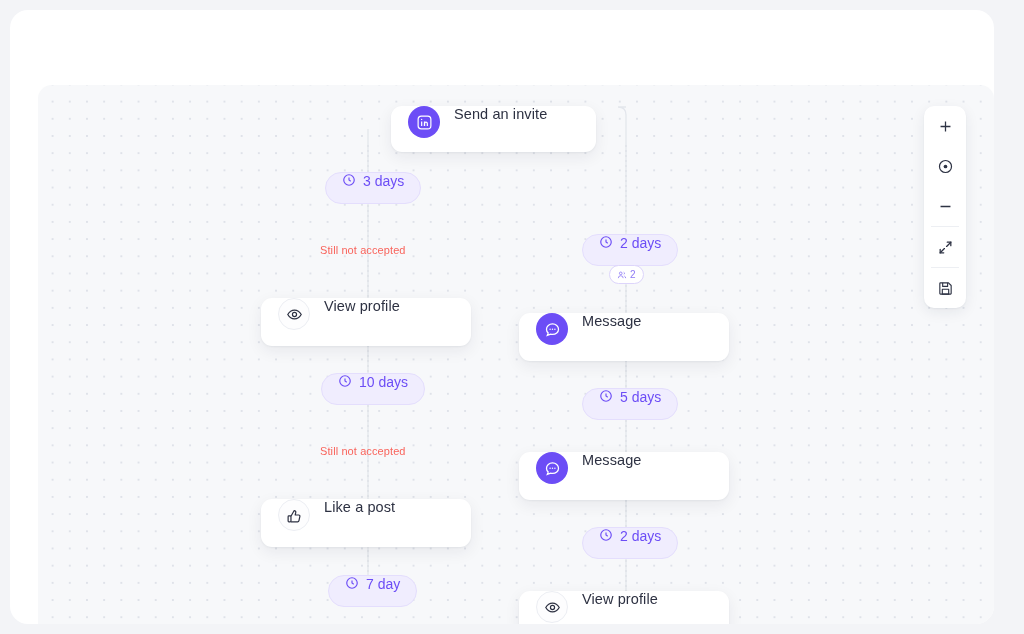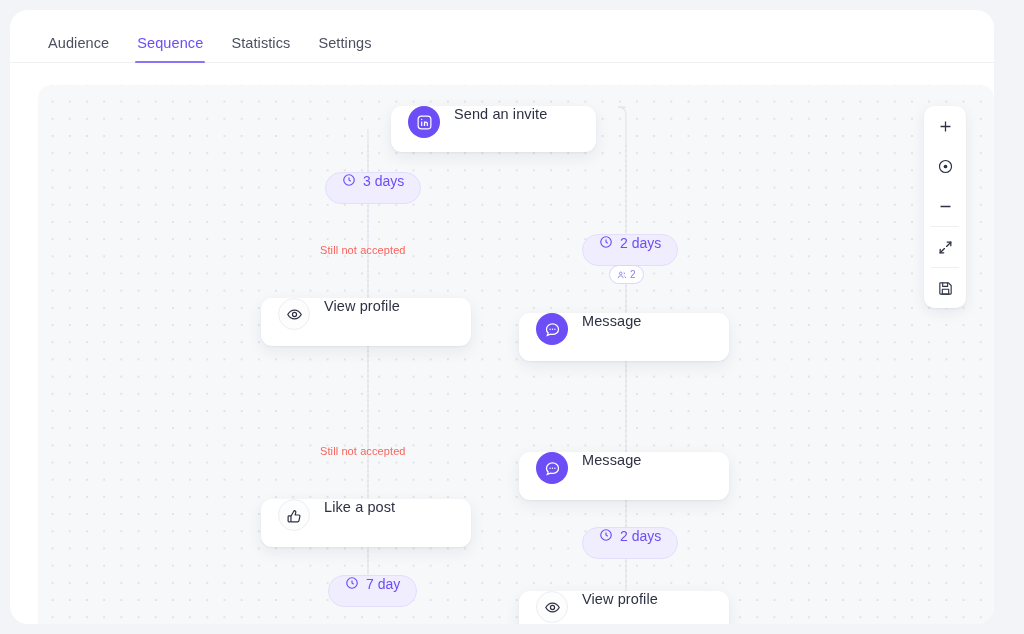--- a/index.html
+++ b/index.html
@@ -170,26 +170,20 @@
     cursor: pointer;
     color: #2e3344;
   }
   .tsep { width: 28px; height: 1px; background: #edeff3; }
 </style>
 </head>
 <body>
 
 <div class="app-card">
 
-  <div class="tabbar">
-    <div class="tab">Audience</div>
-    <div class="tab active">Sequence</div>
-    <div class="tab">Statistics</div>
-    <div class="tab">Settings</div>
-  </div>
 
   <div class="canvas">
     <div class="flow">
 
       <svg class="edges" viewBox="0 0 956 539" width="956" height="539" fill="none">
         <g stroke="#e3e6ec" stroke-width="1.3" fill="none">
 
           <path d="M360 44 L360 30 Q360 22 368 22 L440 22"></path>
           <path d="M588 22 L580 22 Q588 22 588 30 L588 44"></path>
 
@@ -229,20 +223,27 @@
       <div class="node" style="left:223px; top:213px; width:210px; height:48px;">
         <div class="ic plain">
           <svg width="17" height="17" viewBox="0 0 24 24" fill="none" stroke="#2d3142" stroke-width="1.7">
             <path d="M2.5 12S6 5.8 12 5.8 21.5 12 21.5 12 18 18.2 12 18.2 2.5 12 2.5 12z"></path>
             <circle cx="12" cy="12" r="2.9"></circle>
           </svg>
         </div>
         <div class="lbl">View profile</div>
       </div>
 
+      <div class="pill" style="left:283px; top:288px;">
+        <svg width="14" height="14" viewBox="0 0 24 24" fill="none" stroke="#6c4df6" stroke-width="2">
+          <circle cx="12" cy="12" r="9"></circle>
+            <path d="M12 7.5V12l3 2"></path>
+        </svg>
+        <span class="ptxt">10 days</span>
+      </div>
 
       <div class="branch-label fail" style="left:282px; top:360px;">Still not accepted</div>
 
       <div class="node" style="left:223px; top:414px; width:210px; height:48px;">
         <div class="ic plain">
           <svg width="17" height="17" viewBox="0 0 24 24" fill="none" stroke="#2d3142" stroke-width="1.7" stroke-linejoin="round">
             <path d="M7 21h9.3a2 2 0 0 0 2-1.6l1.3-6.2a1.6 1.6 0 0 0-1.6-1.9H13l.8-3.6A2.2 2.2 0 0 0 11.6 5L7 13"></path>
             <rect x="3" y="12.6" width="4" height="8.4" rx="1.1"></rect>
           </svg>
         </div>
@@ -281,20 +282,27 @@
           <svg width="17" height="17" viewBox="0 0 24 24" fill="none" stroke="#ffffff" stroke-width="1.8">
             <path d="M20.5 11.6c0 4.1-3.8 7.4-8.5 7.4a9.8 9.8 0 0 1-2.6-.35L4.6 20.3l1.3-3.5A7 7 0 0 1 3.5 11.6C3.5 7.5 7.3 4.2 12 4.2s8.5 3.3 8.5 7.4z"></path>
             <circle cx="8.6" cy="11.6" r="1" fill="#ffffff" stroke="none"></circle>
             <circle cx="12" cy="11.6" r="1" fill="#ffffff" stroke="none"></circle>
             <circle cx="15.4" cy="11.6" r="1" fill="#ffffff" stroke="none"></circle>
           </svg>
         </div>
         <div class="lbl">Message</div>
       </div>
 
+      <div class="pill" style="left:544px; top:303px;">
+        <svg width="14" height="14" viewBox="0 0 24 24" fill="none" stroke="#6c4df6" stroke-width="2">
+          <circle cx="12" cy="12" r="9"></circle>
+            <path d="M12 7.5V12l3 2"></path>
+        </svg>
+        <span class="ptxt">5 days</span>
+      </div>
 
       <div class="node" style="left:481px; top:367px; width:210px; height:48px;">
         <div class="ic purple">
           <svg width="17" height="17" viewBox="0 0 24 24" fill="none" stroke="#ffffff" stroke-width="1.8">
             <path d="M20.5 11.6c0 4.1-3.8 7.4-8.5 7.4a9.8 9.8 0 0 1-2.6-.35L4.6 20.3l1.3-3.5A7 7 0 0 1 3.5 11.6C3.5 7.5 7.3 4.2 12 4.2s8.5 3.3 8.5 7.4z"></path>
             <circle cx="8.6" cy="11.6" r="1" fill="#ffffff" stroke="none"></circle>
             <circle cx="12" cy="11.6" r="1" fill="#ffffff" stroke="none"></circle>
             <circle cx="15.4" cy="11.6" r="1" fill="#ffffff" stroke="none"></circle>
           </svg>
         </div>

